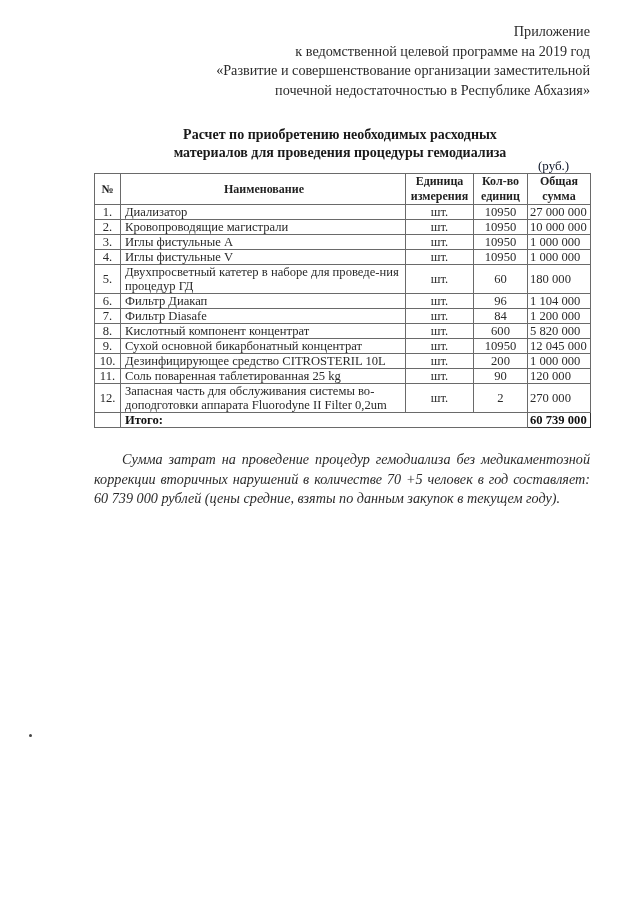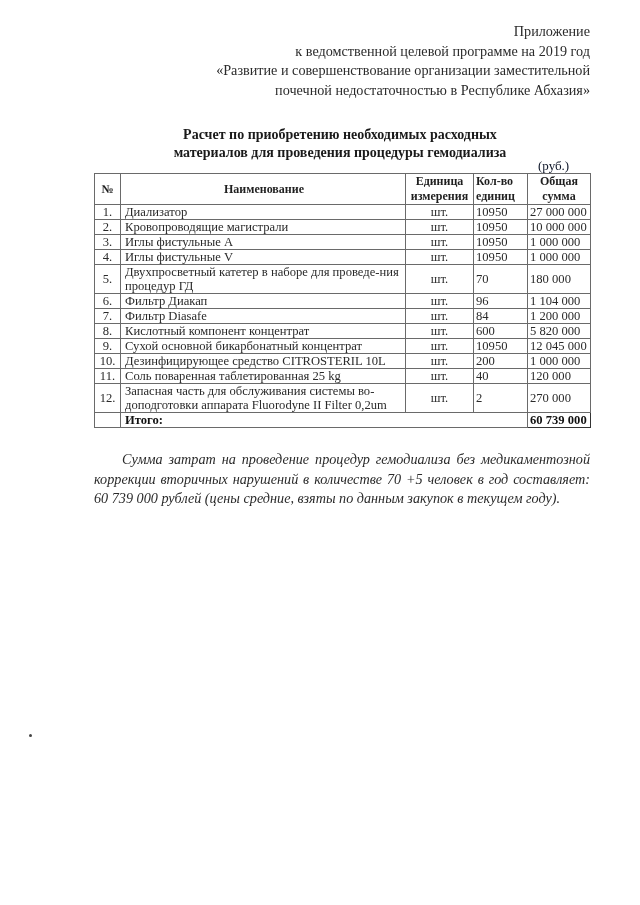--- a/index.html
+++ b/index.html
@@ -10,21 +10,21 @@
     .title { position: absolute; left: 150px; width: 380px; top: 126px; text-align: center;
              font-weight: bold; font-size: 14px; line-height: 18px; color: #1a1a1a; }
     .unit-note { position: absolute; left: 538px; top: 158px; font-size: 13px; color: #0f172a; }
     table.calc { position: absolute; left: 94px; top: 173px; border-collapse: collapse;
                  font-size: 12.6px; color: #2a2a2a; }
     table.calc td, table.calc th { border: 1px solid #6a6a6a; padding: 0 2px; line-height: 14px; }
     table.calc th { font-weight: bold; font-size: 12px; line-height: 15px; height: 30px; color: #1f1f1f; }
     .c-num { width: 21px; text-align: center; }
     .c-name { width: 278px; text-align: left; padding-left: 4px !important; margin-top: 40px; }
     .c-unit { width: 63px; text-align: center; }
-    .c-qty { width: 49px; text-align: left; }
+    .c-qty { width: 49px; text-align: center; }
     .c-sum { width: 58px; white-space: nowrap; }
     table.calc td { height: 14px; }
     tr.tall td { height: 28px; }
     tr.total td { font-weight: bold; color: #111; }
     tr.total td.c-sum { border: 1.5px solid #333; }
     .summary { position: absolute; left: 94px; width: 496px; top: 450px; font-size: 14.2px;
                line-height: 19.6px; text-align: justify; color: #2a2a2a; font-style: italic; }
     .summary .indent { display: inline-block; width: 28px; }
     .speck { position: absolute; width: 3px; height: 3px; background: #444; border-radius: 50%; }
   </style>
@@ -81,21 +81,21 @@
         <td class="c-num">4.</td>
         <td class="c-name">Иглы фистульные V</td>
         <td class="c-unit">шт.</td>
         <td class="c-qty">10950</td>
         <td class="c-sum">1 000 000</td>
       </tr>
       <tr class="tall">
         <td class="c-num">5.</td>
         <td class="c-name">Двухпросветный катетер в наборе для проведе-ния  процедур ГД</td>
         <td class="c-unit">шт.</td>
-        <td class="c-qty">70</td>
+        <td class="c-qty">60</td>
         <td class="c-sum">180 000</td>
       </tr>
       <tr>
         <td class="c-num">6.</td>
         <td class="c-name">Фильтр Диакап</td>
         <td class="c-unit">шт.</td>
         <td class="c-qty">96</td>
         <td class="c-sum">1  104 000</td>
       </tr>
       <tr>
@@ -123,21 +123,21 @@
         <td class="c-num">10.</td>
         <td class="c-name">Дезинфицирующее средство CITROSTERIL 10L</td>
         <td class="c-unit">шт.</td>
         <td class="c-qty">200</td>
         <td class="c-sum">1 000 000</td>
       </tr>
       <tr>
         <td class="c-num">11.</td>
         <td class="c-name">Соль поваренная таблетированная 25 kg</td>
         <td class="c-unit">шт.</td>
-        <td class="c-qty">40</td>
+        <td class="c-qty">90</td>
         <td class="c-sum">120 000</td>
       </tr>
       <tr class="tall">
         <td class="c-num">12.</td>
         <td class="c-name">Запасная часть для обслуживания системы во-доподготовки аппарата Fluorodyne II Filter  0,2um</td>
         <td class="c-unit">шт.</td>
         <td class="c-qty">2</td>
         <td class="c-sum">270 000</td>
       </tr>
     </tbody>

